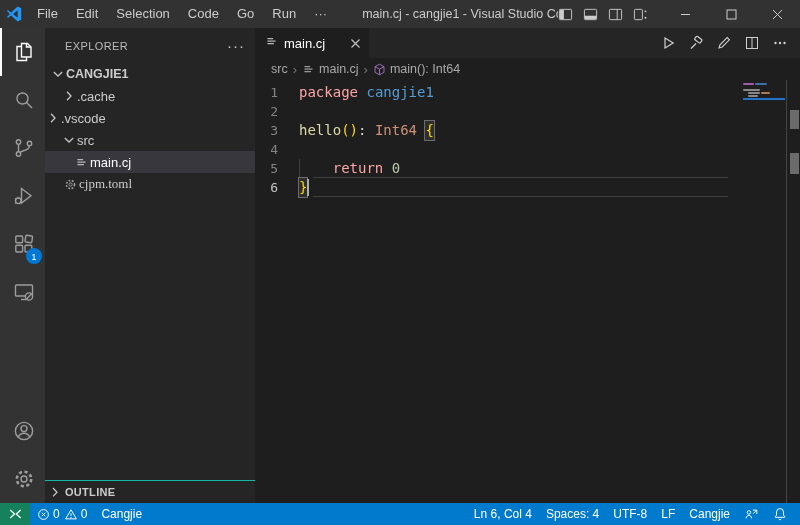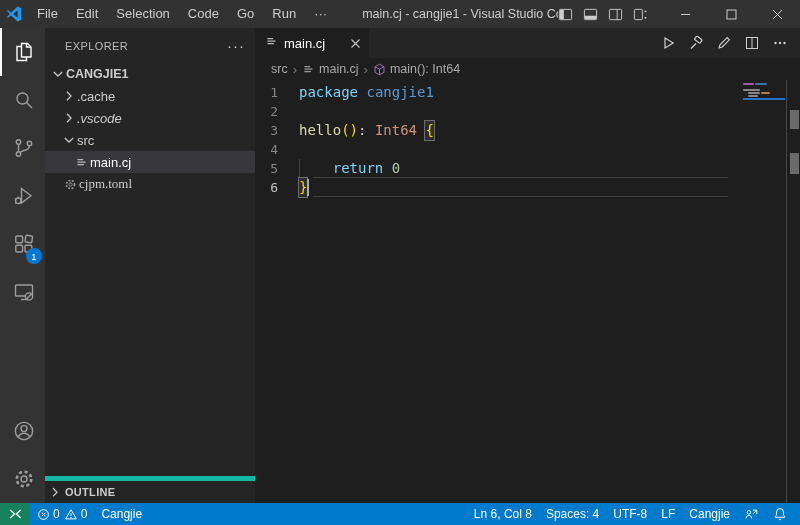--- a/index.html
+++ b/index.html
@@ -40,21 +40,21 @@
     font-size:11px; color:#bbbbbb; letter-spacing:.4px; }
   .sb-header .spacer { flex:1; }
   .sb-actions { color:#cccccc; font-size:15px; letter-spacing:1px; line-height:10px; }
   .tree { flex:1; }
   .tree-row { height:22px; display:flex; align-items:center; color:#cccccc; cursor:pointer; }
   .tree-row.selected { background:#37373d; color:#ffffff; }
   .tree-row .chev { width:16px; height:16px; display:flex; align-items:center;
     justify-content:center; color:#c5c5c5; flex:0 0 16px; }
   .tree-row .fi { width:18px; display:flex; align-items:center; justify-content:center; flex:0 0 18px; }
   .tree-row.root-row { font-weight:bold; font-size:12.5px; }
-  .sb-sections { border-top:5px solid #14b8a6; }
+  .sb-sections { border-top:1px solid #14b8a6; }
   .sb-section { height:22px; display:flex; align-items:center; font-size:11px;
     font-weight:bold; color:#cccccc; border-top:1px solid #383838; letter-spacing:.3px; }
   .sb-section:first-child { border-top:none; }
   .sb-section .chev { width:20px; display:flex; justify-content:center; color:#c5c5c5; }
 
   
   .editor-col { flex:1; display:flex; flex-direction:column; min-width:0; background:#1e1e1e; }
   .tabbar { height:30px; background:#252526; display:flex; flex:0 0 30px; }
   .tab { width:114px; background:#1e1e1e; color:#ffffff; display:flex; align-items:center;
     padding:0 8px 0 10px; font-size:13px; gap:6px; }
@@ -75,21 +75,21 @@
   .code-lines { padding-top:3px; }
   .line { height:19px; line-height:19px; display:flex; position:relative; white-space:pre; }
   .line .ln { flex:0 0 44px; text-align:right; padding-right:21px; color:#858585;
     font-size:13px; }
   .line.current .ln { color:#c6c6c6; }
   .line.current::before { content:""; position:absolute; left:58px; right:72px; top:-1px;
     bottom:0; border-top:1px solid #3f3f3f; border-bottom:1px solid #3f3f3f; pointer-events:none; }
   .line-text { display:flex; align-items:stretch; }
   .indent { display:inline-block; width:4ch; border-left:1px solid #404040; }
   .tk { color:#d4d4d4; }
-  .tk-kw   { color:#7dd3fc; }
+  .tk-kw   { color:#fca5a5; }
   .tk-mod  { color:#569cd6; }
   .tk-fn   { color:#dcdcaa; }
   .tk-type { color:#ce9178; }
   .tk-str  { color:#ce9178; }
   .tk-num  { color:#b5cea8; }
   .tk-b1   { color:#ffd700; }
   .tk-b2   { color:#da70d6; }
   .tk-b1m  { color:#ffd700; outline:1px solid rgba(160,160,160,.6);
              background:rgba(90,90,90,.28); }
   .cursor { width:1.5px; background:#aeafad; height:17px; margin-top:1px; display:inline-block; }
@@ -266,21 +266,21 @@
             <span>CANGJIE1</span>
           </div>
           <div class="tree-row" style="padding-left: 16px;">
             <span class="chev">
               <svg width="16" height="16" viewBox="0 0 16 16">
                 <path d="M6 3.8l4 4.2-4 4.2" fill="none" stroke="currentColor" stroke-width="1.3"></path>
               </svg>
             </span>
             <span>.cache</span>
           </div>
-          <div class="tree-row" style="padding-left: 16px; font-style: italic;">
+          <div class="tree-row" style="">
             <span class="chev">
               <svg width="16" height="16" viewBox="0 0 16 16">
                 <path d="M6 3.8l4 4.2-4 4.2" fill="none" stroke="currentColor" stroke-width="1.3"></path>
               </svg>
             </span>
             <span>.vscode</span>
           </div>
           <div class="tree-row" style="padding-left: 16px;">
             <span class="chev">
               <svg width="16" height="16" viewBox="0 0 16 16">
@@ -441,21 +441,21 @@
               <path d="M8 2.2L14.6 13.4H1.4z" fill="none" stroke="#ffffff" stroke-width="1.2"></path>
               <path d="M8 6.5v3.2" stroke="#ffffff" stroke-width="1.2"></path>
               <circle cx="8" cy="11.6" r=".7" fill="#ffffff"></circle>
             </svg>
           <span>0</span>
         </span>
       </div>
       <div class="status-item">Cangjie</div>
     </div>
     <div class="status-right">
-      <div class="status-item">Ln 6, Col 8</div>
+      <div class="status-item">Ln 6, Col 4</div>
       <div class="status-item">Spaces: 4</div>
       <div class="status-item">UTF-8</div>
       <div class="status-item">LF</div>
       <div class="status-item">Cangjie</div>
       <div class="status-item">
         <svg width="15" height="14" viewBox="0 0 16 16">
             <circle cx="5" cy="6.2" r="2" fill="none" stroke="#ffffff" stroke-width="1.1"></circle>
             <path d="M1.8 13c.3-2.3 1.6-3.4 3.2-3.4s2.9 1.1 3.2 3.4" fill="none" stroke="#ffffff" stroke-width="1.1"></path>
             <path d="M9.5 3.5h4.5v4.5M14 3.5l-4 4" fill="none" stroke="#ffffff" stroke-width="1.1"></path>
           </svg>

